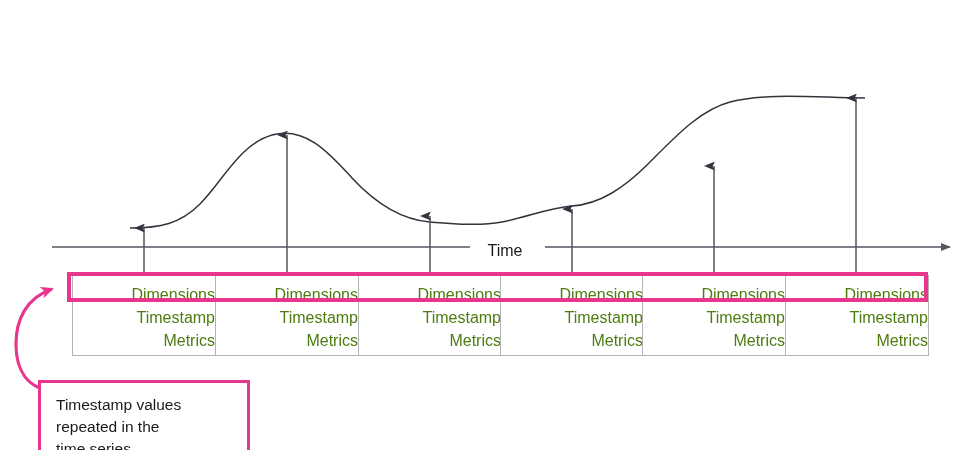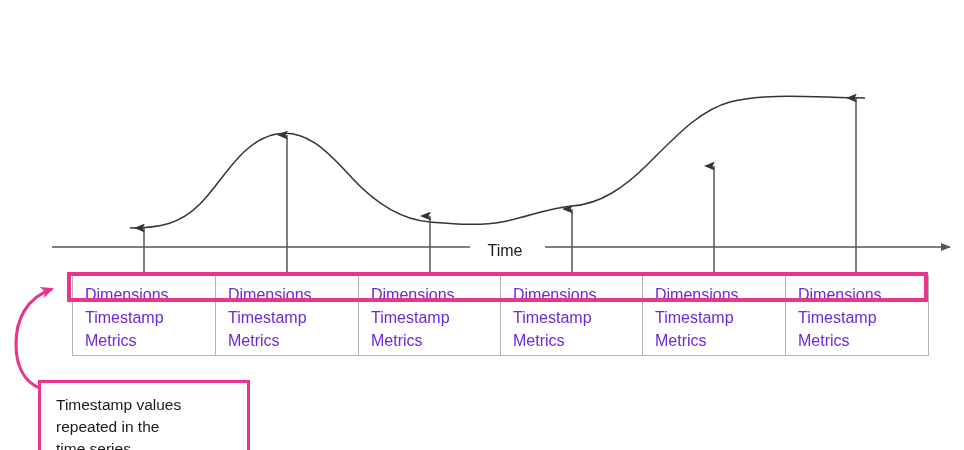--- a/index.html
+++ b/index.html
@@ -38,23 +38,24 @@
     position: absolute;
     box-sizing: border-box;
     background: #ffffff;
     border: 1px solid #b3b3bb;
     overflow: hidden;
   }
   .record-line {
     font-family: "Liberation Sans", sans-serif;
     font-size: 16px;
     line-height: 23px;
-    color: #6d28d9;
+    color: #4d7c0f;
     padding-left: 12px;
     white-space: nowrap;
+    text-align: right;
   }
   .record-line.first {
     padding-top: 7px;
   }
   .highlight-rect {
     position: absolute;
     box-sizing: border-box;
     border: 4px solid #e8368e;
     background: transparent;
     pointer-events: none;

